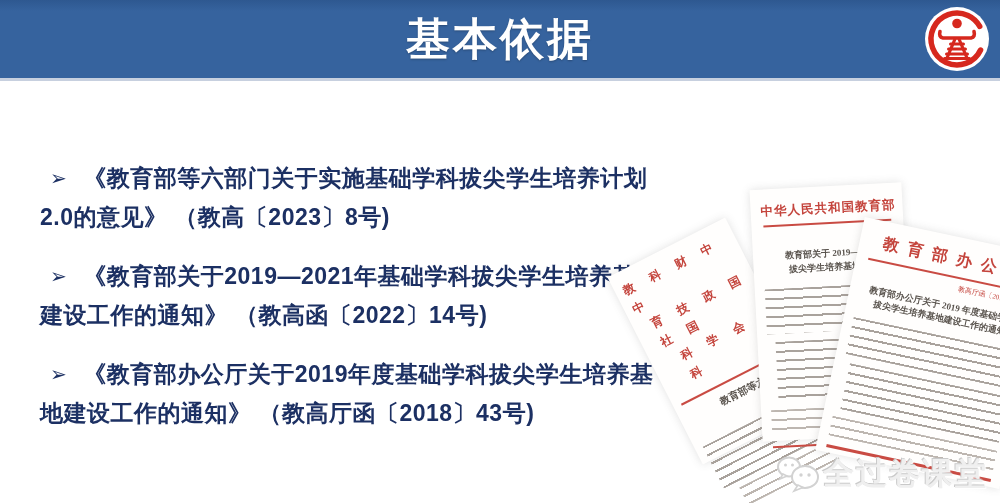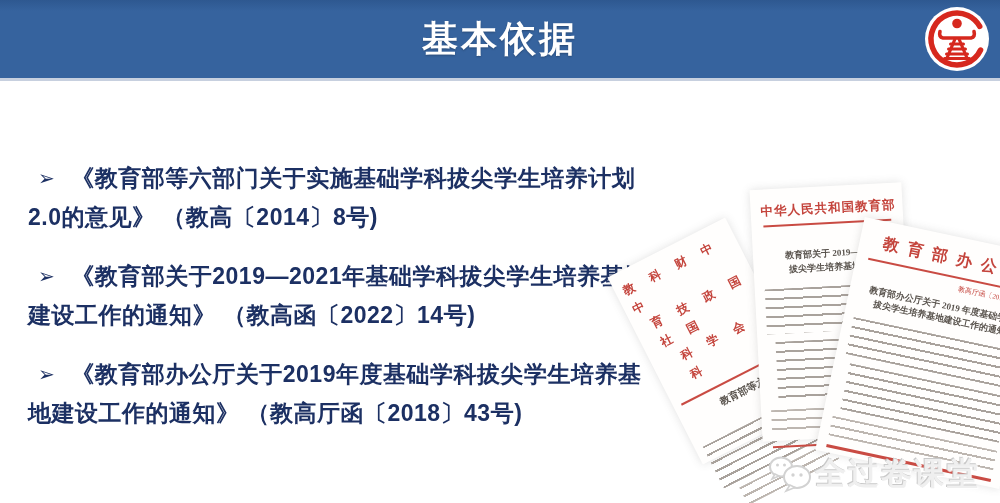--- a/index.html
+++ b/index.html
@@ -8,30 +8,30 @@
     font-family:"Liberation Sans","DejaVu Sans",sans-serif;margin:0 auto;
   }
   
   .header{
     position:absolute;top:0;left:0;width:1000px;height:78px;
     background:linear-gradient(180deg,#2E5890 0px,#36639E 11px,#36639E 100%);
     border-bottom:3px solid #C7D0DF;
     display:flex;align-items:center;justify-content:center;
   }
   .header-title{
-    color:#ffffff;font-size:36px;font-weight:bold;letter-spacing:3px;
+    color:#ffffff;font-size:44px;font-weight:bold;letter-spacing:3px;
     text-shadow:0 1px 2px rgba(0,0,0,.25);
   }
   .logo{position:absolute;top:6px;right:10px;width:66px;height:66px;}
   
   .bullets{
     position:absolute;left:28px;top:159px;width:645px;
     color:#1C3063;font-weight:bold;font-size:23px;line-height:38px;letter-spacing:.5px;
   }
-  .bullet{margin:0 0 21px 0;white-space:nowrap;}
+  .bullet{margin:0 0 21px 12px;white-space:nowrap;}
   .bullet .marker{display:inline-block;margin-left:10px;margin-right:16px;font-size:20px;transform:translateY(-1px);}
   
   .doc{
     position:absolute;background:#fffefd;
     box-shadow:0 0 9px rgba(90,90,90,.18);
     font-family:"Liberation Serif","DejaVu Serif",serif;
   }
   .doc-left{left:648px;top:236px;width:132px;height:210px;transform:rotate(-27deg);z-index:1;padding:10px 8px;box-sizing:border-box;}
   .doc-mid {left:756px;top:186px;width:152px;height:252px;transform:rotate(-3deg);z-index:2;padding:14px 10px;box-sizing:border-box;}
   .doc-right{left:838px;top:234px;width:188px;height:238px;transform:rotate(12deg);z-index:3;padding:12px 10px;box-sizing:border-box;}
@@ -45,21 +45,21 @@
   .doc-left .doc-title{font-size:10px;text-align:right;margin-top:8px;line-height:14px;}
   .doc-mid .doc-head{font-size:12.5px;font-weight:bold;text-align:center;letter-spacing:1px;white-space:nowrap;}
   .doc-mid .doc-title{font-size:9px;text-align:center;margin-top:22px;line-height:14px;}
   .doc-right .doc-head{font-size:16px;font-weight:bold;text-align:center;letter-spacing:9px;white-space:nowrap;text-indent:9px;}
   .doc-right .doc-number{font-size:7px;text-align:right;margin-top:5px;color:#C4443C;}
   .doc-right .doc-title{font-size:9px;text-align:center;margin-top:8px;line-height:13px;}
   .lines{background:repeating-linear-gradient(180deg,#A9A29C 0px,#A9A29C 2px,rgba(0,0,0,0) 2px,rgba(0,0,0,0) 9px);}
   .lines.light{background:repeating-linear-gradient(180deg,#BDB6B0 0px,#BDB6B0 2px,rgba(0,0,0,0) 2px,rgba(0,0,0,0) 9px);}
   
   .watermark{
-    position:absolute;right:20px;bottom:8px;display:flex;align-items:center;gap:0;z-index:5;
+    position:absolute;right:12px;bottom:8px;display:flex;align-items:center;gap:0;z-index:5;
   }
   .watermark-text{
     font-size:31px;font-weight:bold;letter-spacing:2px;color:#EFEFEF;
     text-shadow:-1px -1px 0 #C9C9C9,1px 1px 1px #FFFFFF;
   }
 </style>
 </head>
 <body>
 
 <div class="canvas">
@@ -71,21 +71,21 @@
   <svg class="logo" viewBox="0 0 66 66">
     <circle cx="33" cy="33" r="32" fill="#ffffff"></circle>
     <circle cx="33" cy="33" r="26" fill="none" stroke="#D6281E" stroke-width="5.5" stroke-dasharray="138 25" transform="rotate(25 33 33)" stroke-linecap="round"></circle>
     <circle cx="33" cy="17.5" r="4.8" fill="#D6281E"></circle>
     <path d="M16 25.5 q-1.5 5.5 3 6.5 h28 q4.5 -1 3 -6.5" fill="none" stroke="#D6281E" stroke-width="3.6" stroke-linecap="round"></path>
     <path d="M31 33 L23 52 M35 33 L43 52" stroke="#D6281E" stroke-width="3.2" stroke-linecap="round"></path>
     <path d="M26.5 38 h13 M24.5 43 h17 M22.5 48 h21 M20.5 52.5 h25" stroke="#D6281E" stroke-width="3" stroke-linecap="round"></path>
   </svg>
 
   <div class="bullets">
-    <p class="bullet"><span class="marker">➢</span><span>《教育部等六部门关于实施基础学科拔尖学生培养计划</span><br><span>2.0的意见》 （教高〔2014〕8号)</span></p>
+    <p class="bullet"><span class="marker">➢</span><span>《教育部等六部门关于实施基础学科拔尖学生培养计划</span><br><span>2.0的意见》 （教高〔2023〕8号)</span></p>
     <p class="bullet"><span class="marker">➢</span><span>《教育部关于2019—2021年基础学科拔尖学生培养基地</span><br><span>建设工作的通知》 （教高函〔2022〕14号)</span></p>
     <p class="bullet"><span class="marker">➢</span><span>《教育部办公厅关于2019年度基础学科拔尖学生培养基</span><br><span>地建设工作的通知》 （教高厅函〔2018〕43号)</span></p>
   </div>
 
   <div>
 
     <div class="doc doc-left">
       <div class="red-rows">
         <div class="row1">教 科 财 中 中</div>
         <div class="row2">育 技 政 国 社 国</div>

